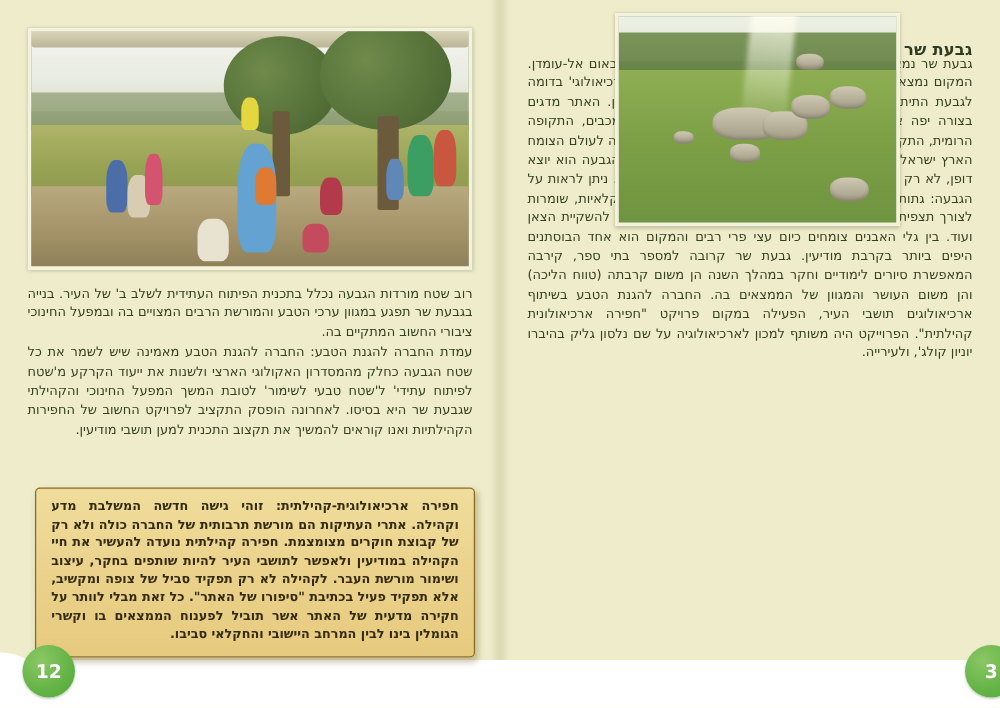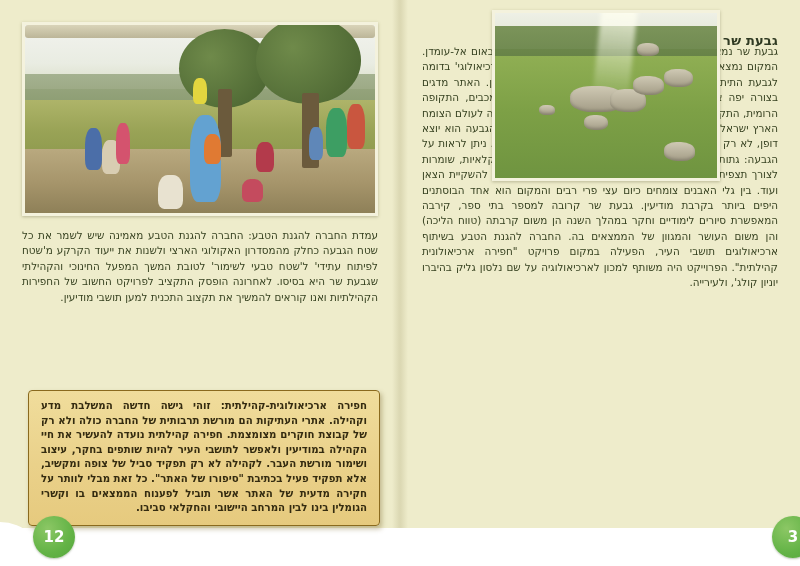--- a/index.html
+++ b/index.html
@@ -125,21 +125,21 @@
   .pagenum{
     position:absolute;bottom:8px;
     width:42px;height:42px;border-radius:50%;
     background:radial-gradient(circle at 35% 30%,#8cc765,#63b346 60%,#55a63c 100%);
     color:#ffffff;
     font-size:15px;font-weight:bold;
     display:flex;align-items:center;justify-content:center;
     box-shadow:0 1px 2px rgba(60,90,40,.35);
     font-family:"DejaVu Sans",sans-serif;
   }
-  #pagenum-left{left:33px;}
+  #pagenum-left{left:18px;}
   #pagenum-right{right:27px;}
 </style>
 </head>
 <body>
 
 <div id="spread">
 
   <div class="paper"></div>
   <div class="gutter"></div>
 
@@ -189,20 +189,21 @@
       <div class="person" style="left:38%;top:80%;width:7%;height:18%;background:#e8e2d0;"></div>
       <div class="person" style="left:86%;top:44%;width:6%;height:26%;background:#3d9e63;"></div>
       <div class="person" style="left:92%;top:42%;width:5%;height:24%;background:#c9563f;"></div>
       <div class="person" style="left:81%;top:54%;width:4%;height:18%;background:#5f87b8;"></div>
       <div class="person" style="left:48%;top:28%;width:4%;height:14%;background:#e3d63f;"></div>
       <div class="person" style="left:62%;top:82%;width:6%;height:12%;background:#c44b5e;"></div>
       <div class="person" style="left:66%;top:62%;width:5%;height:16%;background:#b33a4b;"></div>
     </div>
 
     <div class="body" id="ltext">
+      <p>רוב שטח מורדות הגבעה נכלל בתכנית הפיתוח העתידית לשלב ב' של העיר. בנייה בגבעת שר תפגע במגוון ערכי הטבע והמורשת הרבים המצויים בה ובמפעל החינוכי ציבורי החשוב המתקיים בה.</p>
       <p>עמדת החברה להגנת הטבע: החברה להגנת הטבע מאמינה שיש לשמר את כל שטח הגבעה כחלק מהמסדרון האקולוגי הארצי ולשנות את ייעוד הקרקע מ'שטח לפיתוח עתידי' ל'שטח טבעי לשימור' לטובת המשך המפעל החינוכי והקהילתי שגבעת שר היא בסיסו. לאחרונה הופסק התקציב לפרויקט החשוב של החפירות הקהילתיות ואנו קוראים להמשיך את תקצוב התכנית למען תושבי מודיעין.</p>
     </div>
 
     <div class="notebox">
       <p>חפירה ארכיאולוגית-קהילתית: זוהי גישה חדשה המשלבת מדע וקהילה. אתרי העתיקות הם מורשת תרבותית של החברה כולה ולא רק של קבוצת חוקרים מצומצמת. חפירה קהילתית נועדה להעשיר את חיי הקהילה במודיעין ולאפשר לתושבי העיר להיות שותפים בחקר, עיצוב ושימור מורשת העבר. לקהילה לא רק תפקיד סביל של צופה ומקשיב, אלא תפקיד פעיל בכתיבת "סיפורו של האתר". כל זאת מבלי לוותר על חקירה מדעית של האתר אשר תוביל לפענוח הממצאים בו וקשרי הגומלין בינו לבין המרחב היישובי והחקלאי סביבו.</p>
     </div>
   </div>
 
   <div class="paper-corner-l"></div>
   <div class="paper-corner-r"></div>

